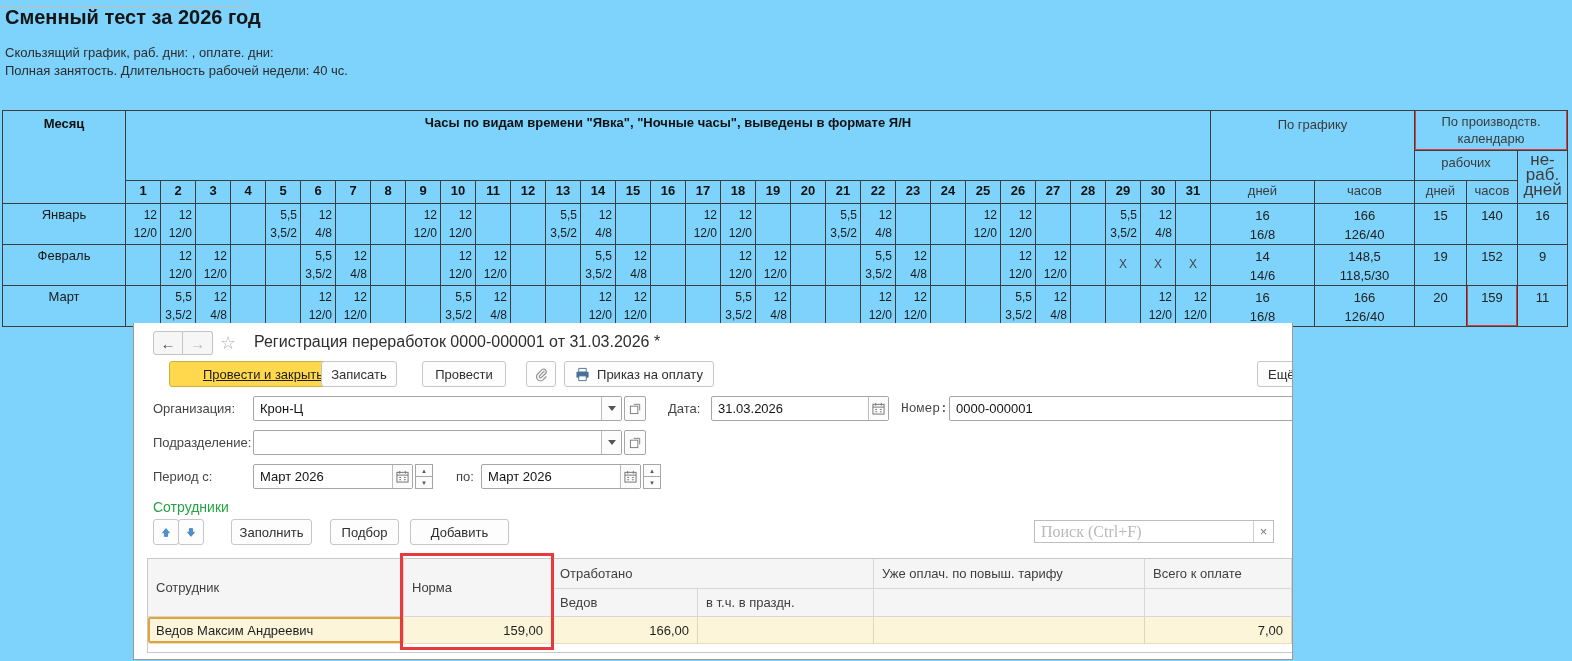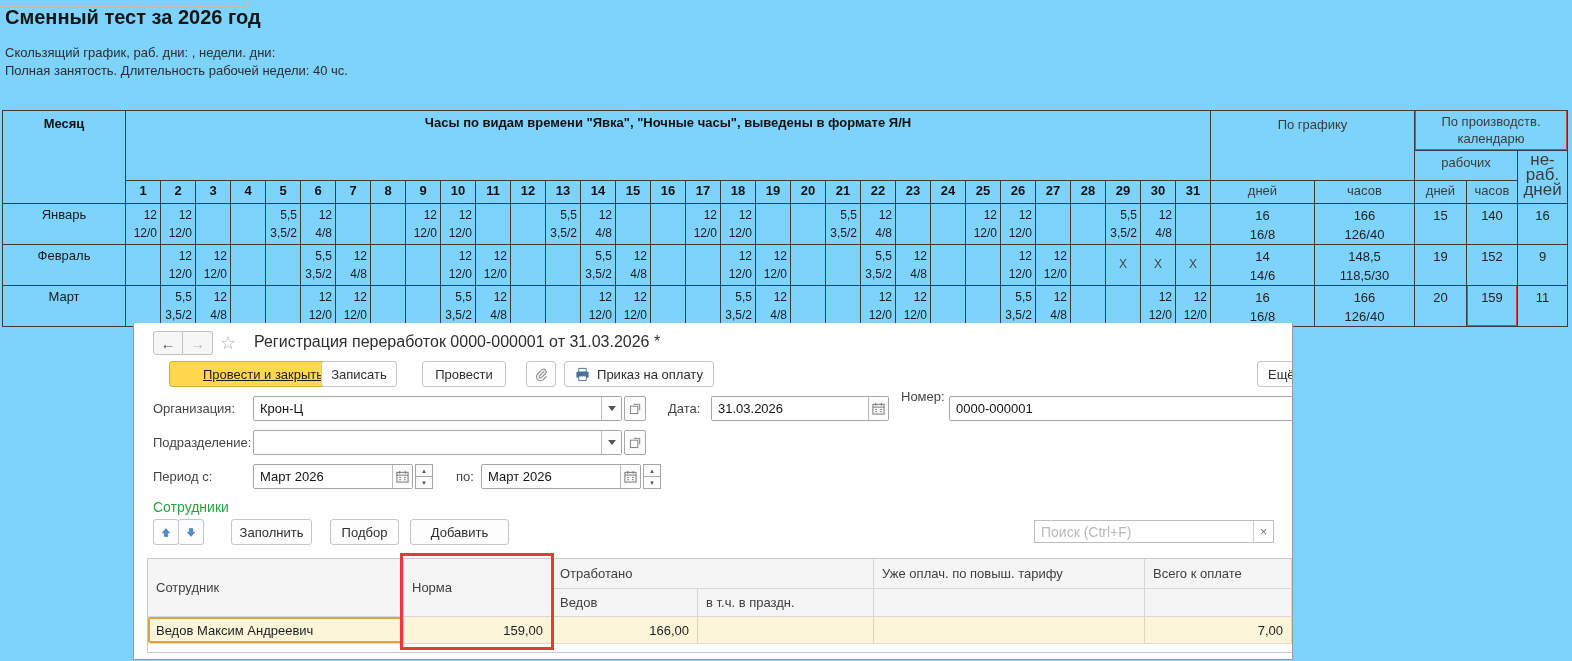--- a/index.html
+++ b/index.html
@@ -71,22 +71,22 @@
   .open-btn { position:absolute; width:22px; height:25px; border:1px solid #a6a6a6; border-radius:2px;
     background:#fcfcfc; display:flex; align-items:center; justify-content:center; }
   .spin { position:absolute; width:18px; height:25px; display:flex; flex-direction:column; }
   .spin div { flex:1; border:1px solid #a6a6a6; background:#fcfcfc; font-size:7px; color:#555;
     display:flex; align-items:center; justify-content:center; }
   .spin div:last-child { border-top:none; }
 
   .section-title { position:absolute; left:19px; top:176px; font-size:14px; color:#27a343; }
   .search { position:absolute; left:900px; top:197px; width:240px; height:23px;
     border:1px solid #bdbdbd; display:flex; }
-  .search input { flex:1; border:none; outline:none; font-size:14px; color:#222; padding:0 6px;
-    font-family:Liberation Sans, sans-serif; }
+  .search input { flex:1; border:none; outline:none; font-size:16px; color:#222; padding:0 6px;
+    font-family:Liberation Serif, serif; }
   .search input::placeholder { color:#b9b9b9; }
   .search .clear { width:20px; border-left:1px solid #cfcfcf; display:flex; align-items:center;
     justify-content:center; font-size:13px; color:#777; background:#fff; }
 
   .emp-wrap { position:absolute; left:13px; top:235px; width:1146px; height:95px;
     border:1px solid #c9c9c9; background:#fff; }
   table.emp { width:1144px; border-collapse:separate; border-spacing:0; table-layout:fixed; }
   table.emp th { background:#f5f5f5; font-weight:normal; font-size:13px; color:#3e3e3e; text-align:left;
     padding:0 8px; border-right:1px solid #d7d7d7; border-bottom:1px solid #d7d7d7; }
   table.emp tr.ehr1 th { height:30px; vertical-align:middle; }
@@ -100,21 +100,21 @@
     border:3px solid #e8393d; z-index:10; pointer-events:none; }
 </style>
 </head>
 <body>
 
 <div id="screen">
 
   <div class="tab-remnant"></div>
 
   <div class="rpt-title">Сменный тест за 2026 год</div>
-  <div class="rpt-sub1">Скользящий график, раб. дни: , недели. дни:</div>
+  <div class="rpt-sub1">Скользящий график, раб. дни: , оплате. дни:</div>
   <div class="rpt-sub2">Полная занятость. Длительность рабочей недели: 40 чс.</div>
 
   <table class="sched">
     <colgroup id="sched-cols">
         <col style="width: 123px;">
         <col style="width: 35px;">
         <col style="width: 35px;">
         <col style="width: 35px;">
         <col style="width: 35px;">
         <col style="width: 35px;">
@@ -526,21 +526,21 @@
     <div class="field" style="left:577px; top:73px; width:178px;">
       <div class="val">31.03.2026</div>
       <div class="seg">
         <svg viewBox="0 0 14 14" width="13" height="13">
             <rect x="1" y="2.5" width="12" height="10.5" fill="none" stroke="#6e6e6e"></rect>
             <path d="M1 5.5h12M4 1v3M10 1v3" stroke="#6e6e6e"></path>
             <path d="M3.5 8h2M8.5 8h2M3.5 10.5h2M8.5 10.5h2" stroke="#6e6e6e"></path>
           </svg>
       </div>
     </div>
-    <div class="lbl" style="left:767px; top:61px;">Номер:</div>
+    <div class="lbl" style="left:767px; top:73px;font-family:Liberation Mono, monospace;">Номер:</div>
     <div class="field" style="left:815px; top:73px; width:360px;">
       <div class="val">0000-000001</div>
     </div>
 
     <div class="lbl" style="left:19px; top:107px;">Подразделение:</div>
     <div class="field" style="left:119px; top:107px; width:369px;">
       <div class="val"></div>
       <div class="seg">
           <span class="dd-arrow"></span>
         </div>

